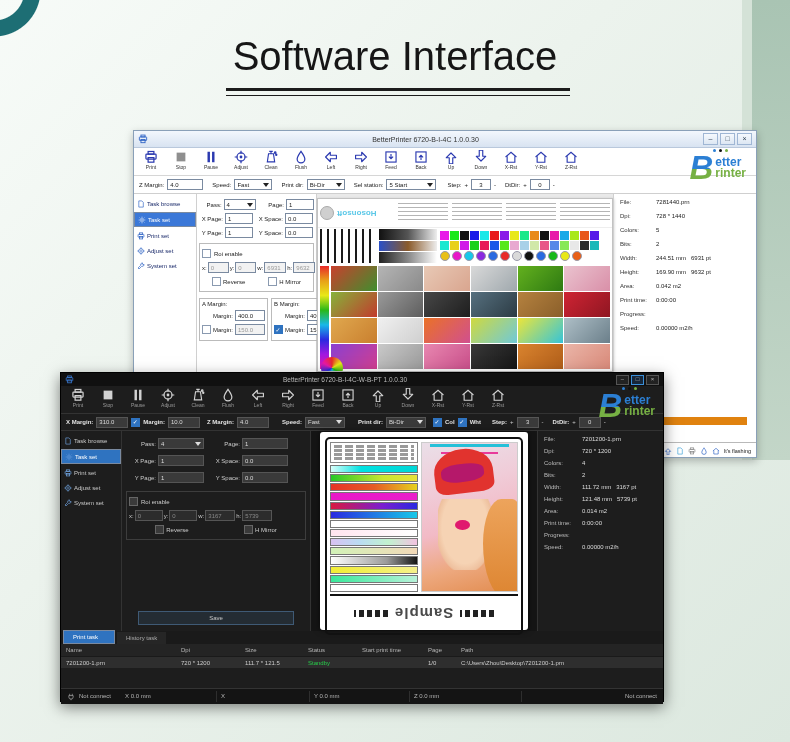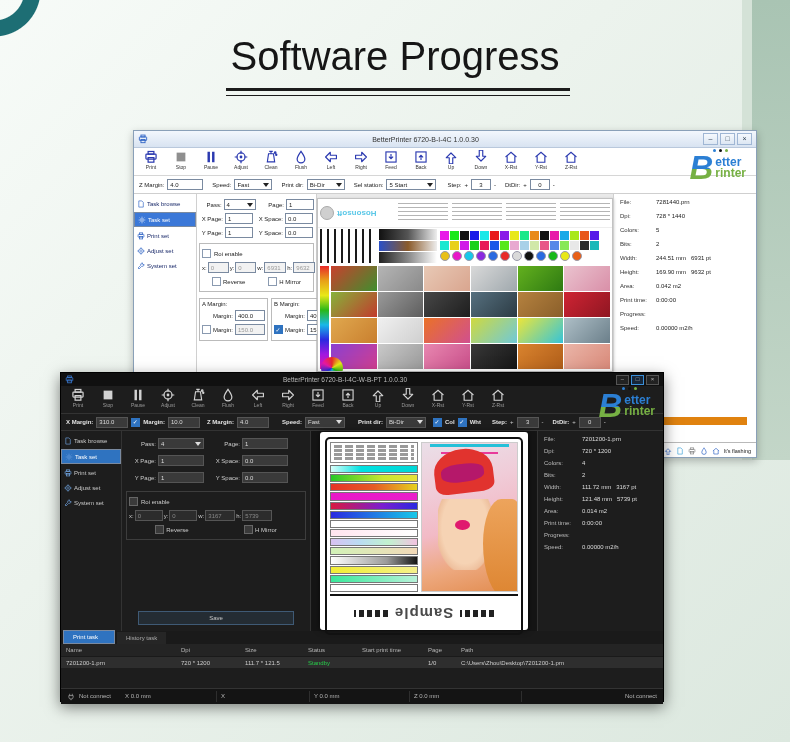--- a/index.html
+++ b/index.html
@@ -251,21 +251,21 @@
           <path d="M5.4 1.6v3.6M10.6 1.6v3.6M3.6 5.2h8.8v2.6a4.4 4.4 0 0 1-8.8 0zM8 12.2v2.2"></path>
         </g>
       </symbol>
 </defs>
 </svg>
 
 <div class="abs bg-band"></div>
 <div class="abs bg-band2"></div>
 <div class="abs bg-arc"></div>
 
-<div class="abs slide-title">Software Progress</div>
+<div class="abs slide-title">Software Interface</div>
 <div class="abs title-rule"></div>
 
 <div class="abs win-back">
   <div class="wb-titlebar">
     <svg class="ic" style="color:#2b61c4;width:10px;height:10px">
         <use href="#i-print"></use>
       </svg>
     <span class="wt">BetterPrinter 6720-B-I-4C 1.0.0.30</span>
     <span class="win-ctl">
       <b>–</b>

